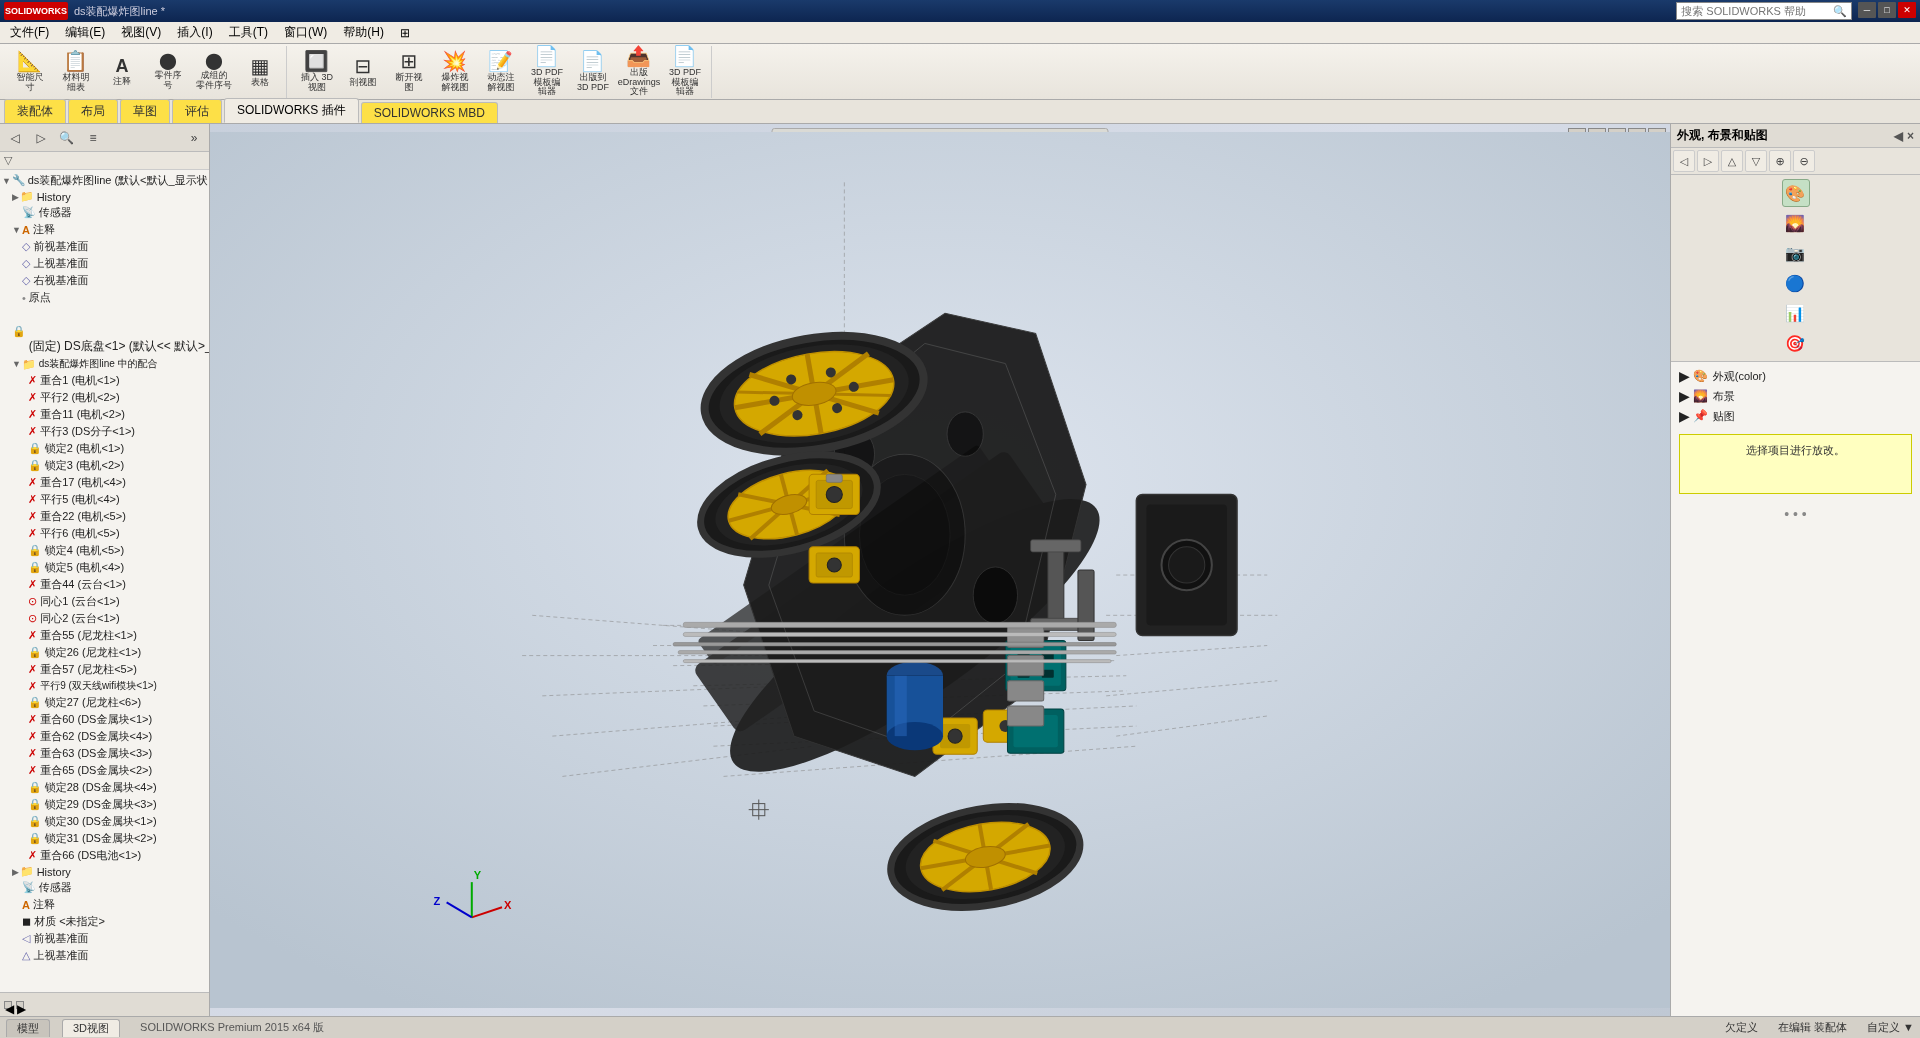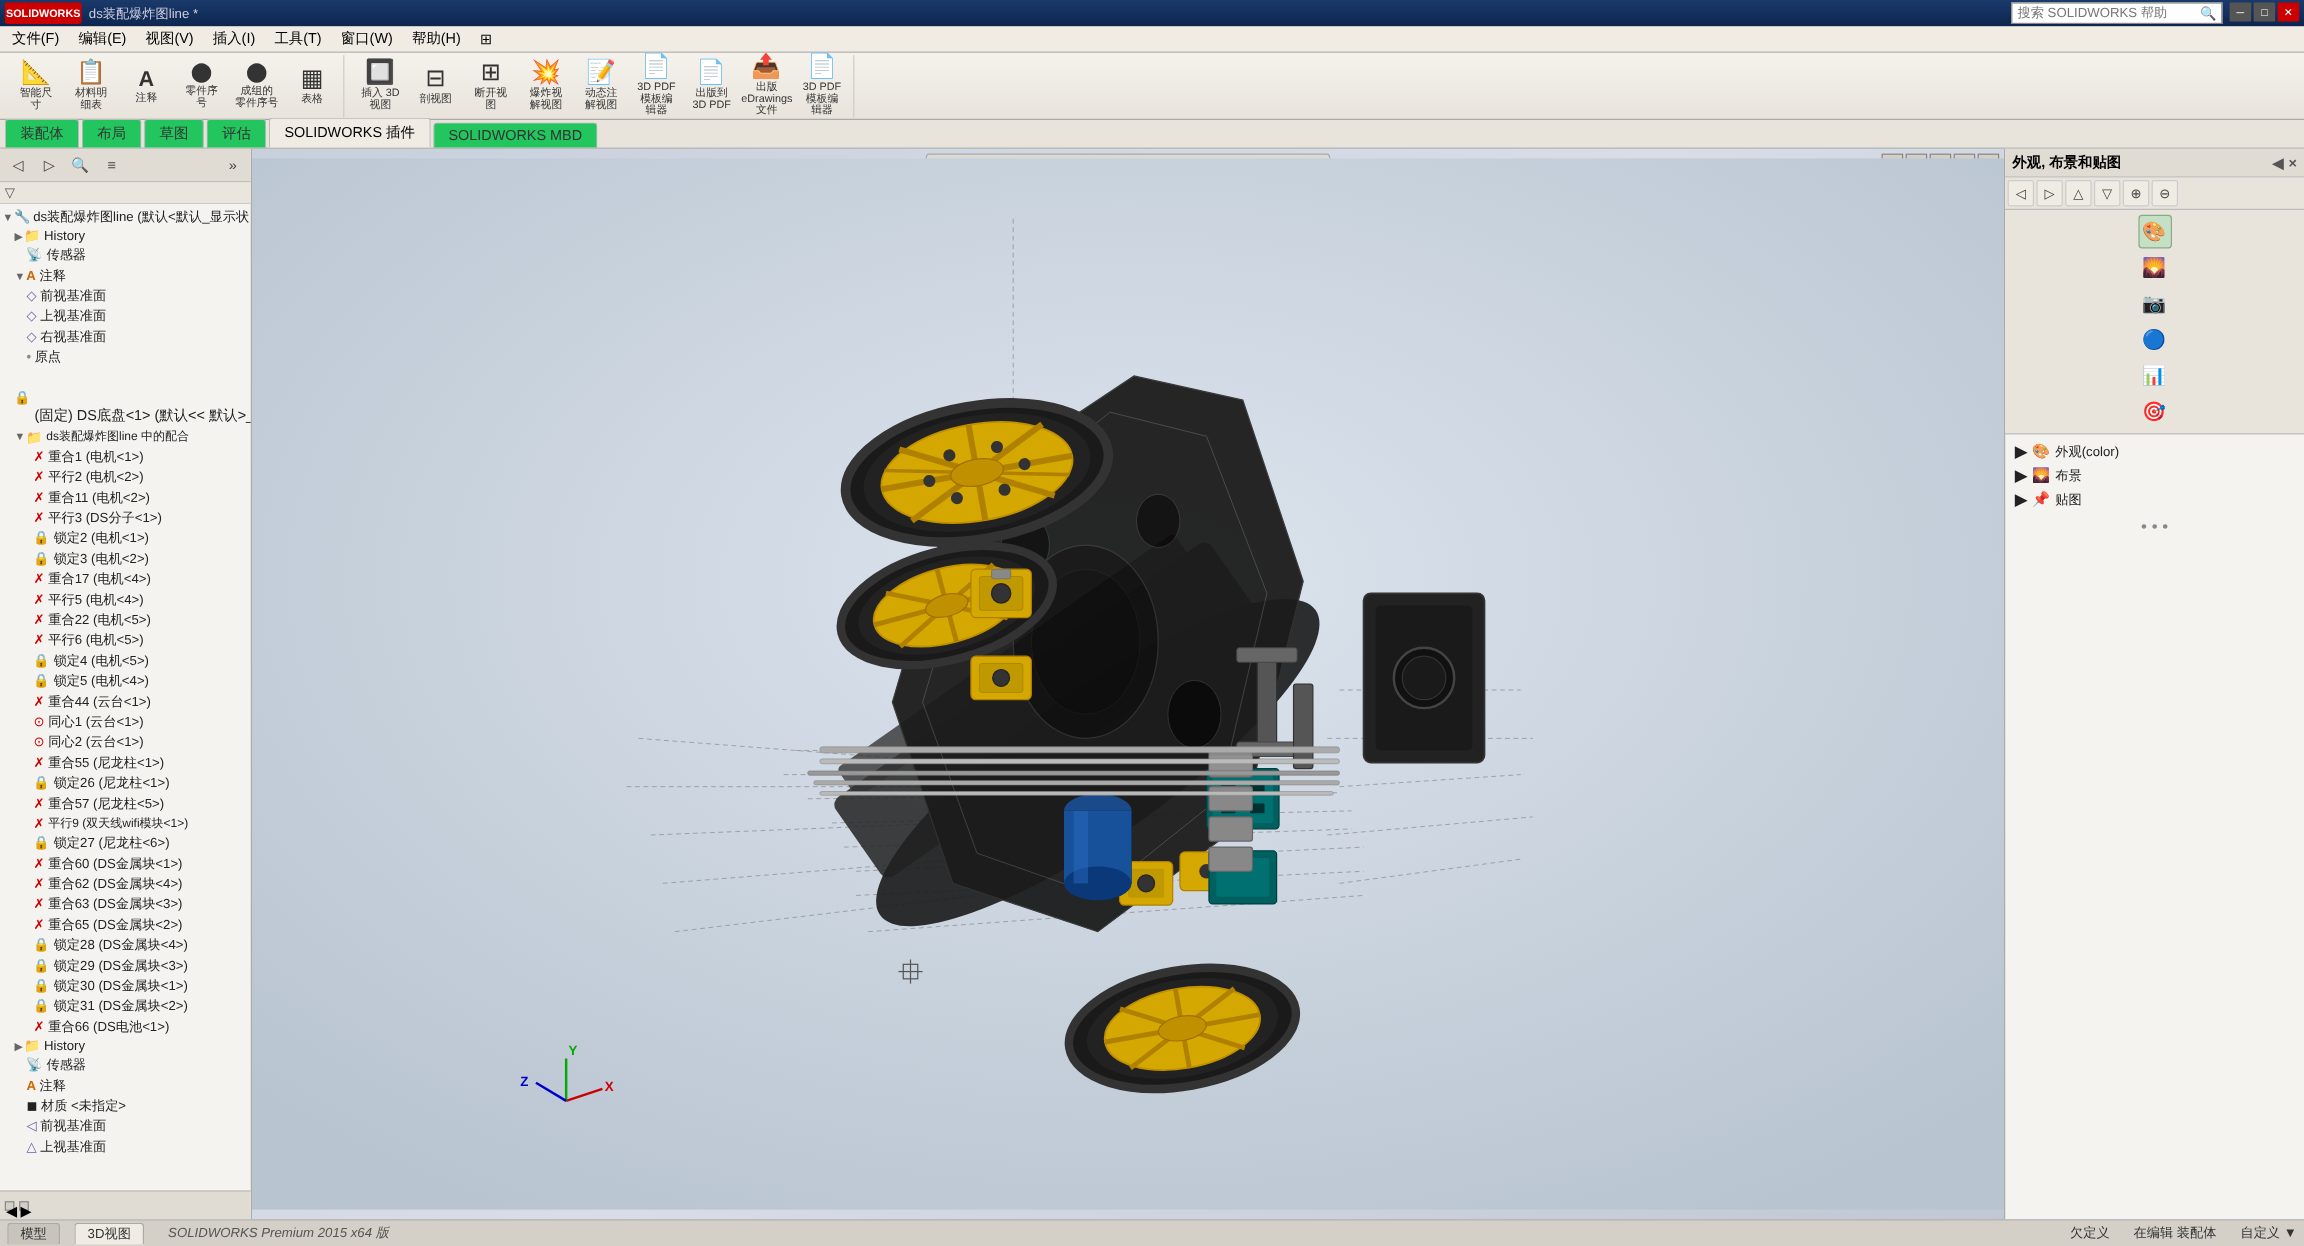--- a/index.html
+++ b/index.html
@@ -81,21 +81,21 @@
       align-items: flex-end;
       padding: 0 4px;
       border-bottom: 1px solid #aaa;
     }
     .tab {
       padding: 3px 12px;
       font-size: 12px;
       cursor: pointer;
       border: 1px solid #bbb;
       border-bottom: none;
-      background: #22c55e;
+      background: #fde047;
       color: #333;
       margin-right: 2px;
       border-radius: 3px 3px 0 0;
     }
     .tab.active { background: #f0ece4; color: #000; border-bottom: 1px solid #f0ece4; }
 
     
     #main {
       display: flex;
       height: calc(1038px - 22px - 22px - 56px - 24px - 22px);
@@ -927,30 +927,33 @@
         <span class="rp-icon">▶</span>
         <span style="font-size:12px;">🌄</span>
         <span>布景</span>
       </div>
       <div class="rp-section">
         <span class="rp-icon">▶</span>
         <span style="font-size:12px;">📌</span>
         <span>贴图</span>
       </div>
 
+      <div id="properties-box">
+        <span>选择项目进行放改。</span>
+      </div>
 
       <div style="text-align:center;color:#888;font-size:14px;padding:4px;">• • •</div>
     </div>
   </div>
 </div>
 
 <div id="statusbar">
   <div class="statusbar-tabs">
     <div class="sb-tab">模型</div>
     <div class="sb-tab active">3D视图</div>
   </div>
-  <span style="font-size:11px;color:#555;font-style:italic;">SOLIDWORKS Premium 2015 x64 版</span>
+  <span style="font-size:11px;color:#555;">SOLIDWORKS Premium 2015 x64 版</span>
   <div style="margin-left:auto;display:flex;gap:20px;align-items:center;">
     <span>欠定义</span>
     <span>在编辑 装配体</span>
     <span>自定义 ▼</span>
   </div>
 </div>
 
 </body></html>

